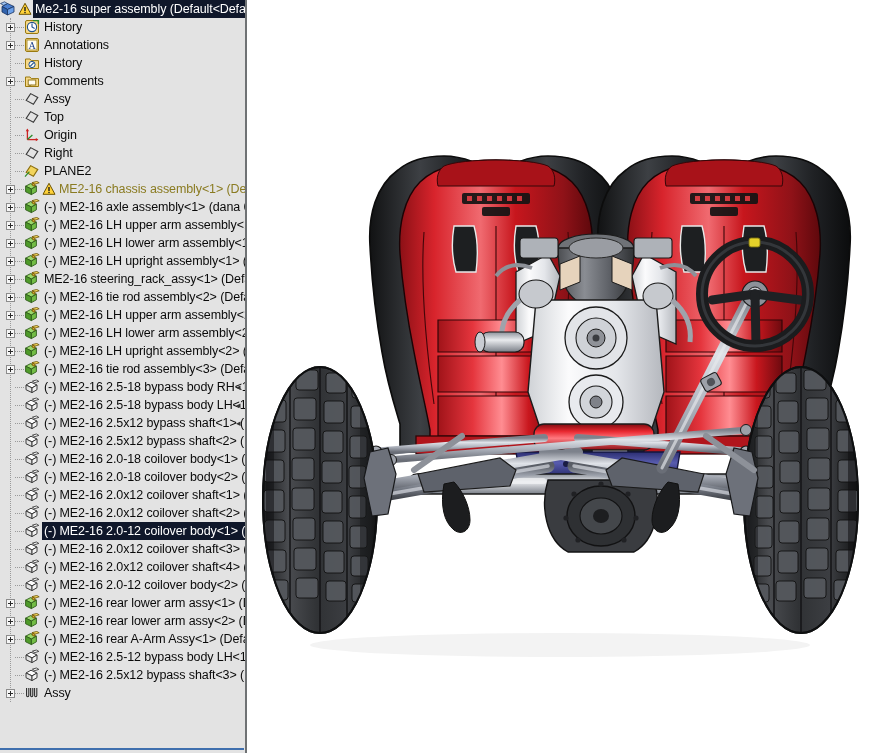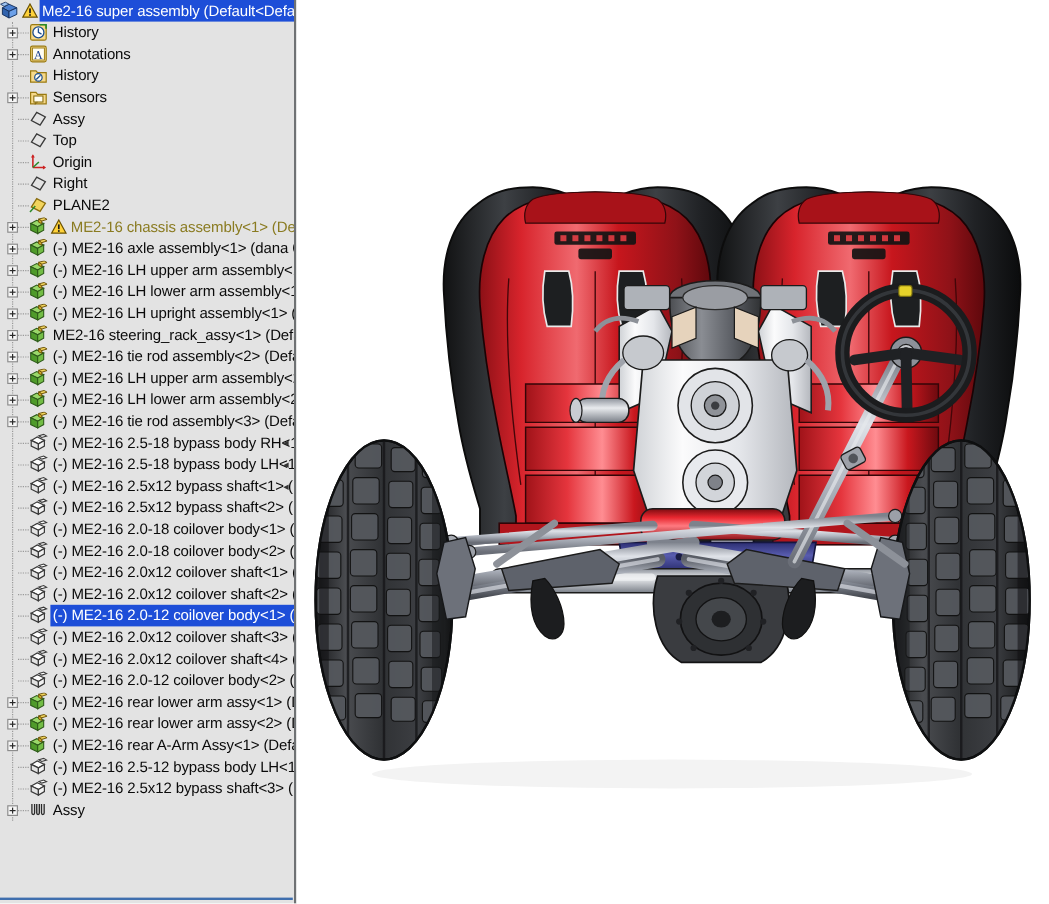--- a/index.html
+++ b/index.html
@@ -36,21 +36,21 @@
     position: relative;
     height: 18px;
     line-height: 18px;
     white-space: nowrap;
     font-size: 12.5px;
     color: #0a0a0a;
     display: flex;
     align-items: center;
     padding-left: 2px;
   }
-  .row.sel .label { background: #1d4ed8; color: #ffffff; }
+  .row.sel .label { background: #0f172a; color: #ffffff; }
   .row .label {
     padding: 0 2px 0 2px;
     display: inline-block;
     font-size: 12.5px;
     letter-spacing: -0.1px;
   }
   .row.olive .label { color: #8a7b21; }
 
   
   .dots {
@@ -207,21 +207,21 @@
           <div class="row">
             <div class="plus"></div>
             <div class="dash"></div>
             <div class="ico">
               <svg viewBox="0 0 16 16">
                 <path d="M1.5 4 L6 4 L7.3 5.6 L14.5 5.6 L14.5 13.5 L1.5 13.5 Z" fill="#f6d98a" stroke="#9a7a10" stroke-width="1"></path>
                 <rect x="4.2" y="7" width="7.6" height="5" fill="#fffdf2" stroke="#8a6d0d" stroke-width="0.9"></rect>
                 <path d="M5.4 12 L5.4 13.6 L7.2 12" fill="#fffdf2" stroke="#8a6d0d" stroke-width="0.9"></path>
               </svg>
             </div>
-            <span class="label">Sensors</span>
+            <span class="label">Comments</span>
           </div>
           <div class="row">
             <div class="plus-spacer"></div>
             <div class="dash"></div>
             <div class="ico">
               <svg viewBox="0 0 16 16">
                 <polygon points="2.2,9.4 6.6,2.6 13.8,6.4 9.4,13.2" fill="none" stroke="#3a3a3a" stroke-width="1.1"></polygon>
               </svg>
             </div>
             <span class="label">Assy</span>
@@ -396,20 +396,34 @@
             <div class="ico">
               <svg viewBox="0 0 16 16">
                 <polygon points="1.6,5.2 6.6,2.6 12.4,5.2 7.4,8 " fill="#9ad86a" stroke="#2e5a1a" stroke-width="0.9"></polygon>
                 <polygon points="1.6,5.2 7.4,8 7.4,13.6 1.6,10.8" fill="#4f9b2a" stroke="#2e5a1a" stroke-width="0.9"></polygon>
                 <polygon points="12.4,5.2 7.4,8 7.4,13.6 12.4,10.8" fill="#73bd45" stroke="#2e5a1a" stroke-width="0.9"></polygon>
                 <polygon points="8.2,1.6 12.8,0.4 15.2,1.8 10.8,3.2" fill="#f2d45c" stroke="#6b5308" stroke-width="0.8"></polygon>
                 <polygon points="8.2,1.6 10.8,3.2 10.8,5.4 8.2,4.2" fill="#d6ad2a" stroke="#6b5308" stroke-width="0.8"></polygon>
               </svg>
             </div>
             <span class="label">(-) ME2-16  LH lower arm assembly&lt;2&gt;</span>
+          </div>
+          <div class="row">
+            <div class="plus"></div>
+            <div class="dash"></div>
+            <div class="ico">
+              <svg viewBox="0 0 16 16">
+                <polygon points="1.6,5.2 6.6,2.6 12.4,5.2 7.4,8 " fill="#9ad86a" stroke="#2e5a1a" stroke-width="0.9"></polygon>
+                <polygon points="1.6,5.2 7.4,8 7.4,13.6 1.6,10.8" fill="#4f9b2a" stroke="#2e5a1a" stroke-width="0.9"></polygon>
+                <polygon points="12.4,5.2 7.4,8 7.4,13.6 12.4,10.8" fill="#73bd45" stroke="#2e5a1a" stroke-width="0.9"></polygon>
+                <polygon points="8.2,1.6 12.8,0.4 15.2,1.8 10.8,3.2" fill="#f2d45c" stroke="#6b5308" stroke-width="0.8"></polygon>
+                <polygon points="8.2,1.6 10.8,3.2 10.8,5.4 8.2,4.2" fill="#d6ad2a" stroke="#6b5308" stroke-width="0.8"></polygon>
+              </svg>
+            </div>
+            <span class="label">(-) ME2-16  LH upright assembly&lt;2&gt;  (</span>
           </div>
           <div class="row">
             <div class="plus"></div>
             <div class="dash"></div>
             <div class="ico">
               <svg viewBox="0 0 16 16">
                 <polygon points="1.6,5.2 6.6,2.6 12.4,5.2 7.4,8 " fill="#9ad86a" stroke="#2e5a1a" stroke-width="0.9"></polygon>
                 <polygon points="1.6,5.2 7.4,8 7.4,13.6 1.6,10.8" fill="#4f9b2a" stroke="#2e5a1a" stroke-width="0.9"></polygon>
                 <polygon points="12.4,5.2 7.4,8 7.4,13.6 12.4,10.8" fill="#73bd45" stroke="#2e5a1a" stroke-width="0.9"></polygon>
                 <polygon points="8.2,1.6 12.8,0.4 15.2,1.8 10.8,3.2" fill="#f2d45c" stroke="#6b5308" stroke-width="0.8"></polygon>

